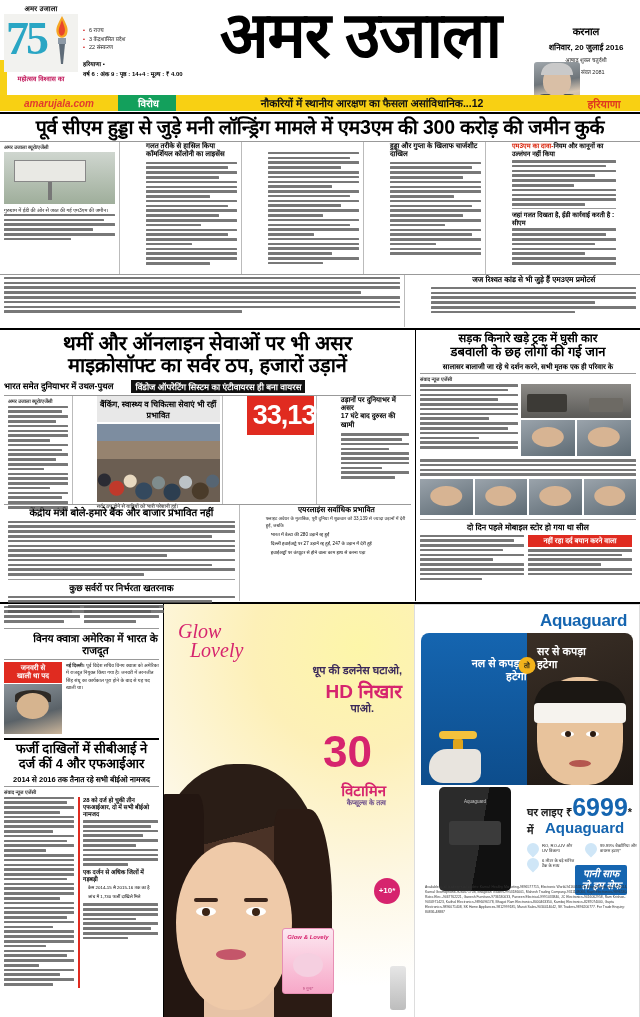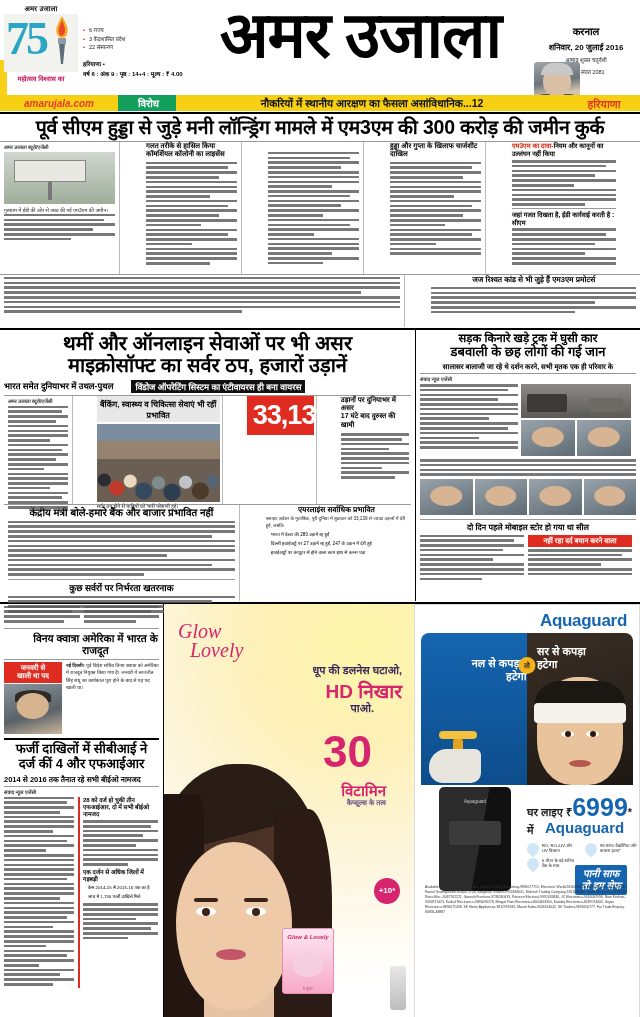--- a/index.html
+++ b/index.html
@@ -658,21 +658,21 @@
           <div style="font-size:4.8px;line-height:1.55;color:#222">
             <b>नई दिल्ली।</b>
             <span>पूर्व विदेश सचिव विनय क्वात्रा को अमेरिका में राजदूत नियुक्त किया गया है। जनवरी में तरनजीत सिंह संधू का कार्यकाल पूरा होने के बाद से यह पद खाली था।</span>
           </div>
         </div>
       </div>
 
       <div class="rule2" style="margin:4px 0 2px"></div>
       <div class="hd3" style="font-size:13px">फर्जी दाखिलों में सीबीआई ने</div>
       <div class="hd3" style="font-size:13px">दर्ज कीं 4 और एफआईआर</div>
-      <div style="font-size:7.5px;font-weight:bold;text-align:left;margin:2px 0">2014 से 2016 तक तैनात रहे सभी बीईओ नामजद</div>
+      <div style="font-size:7.5px;font-weight:bold;text-align:center;margin:2px 0">2014 से 2016 तक तैनात रहे सभी बीईओ नामजद</div>
       <div class="hr-thin"></div>
       <div class="byline">संवाद न्यूज एजेंसी</div>
 
       <div style="display:flex;gap:4px">
         <div style="width:70px">
           <div class="bt">
             <i class="s100"></i>
               <i class="s90"></i>
               <i class="s100"></i>
               <i class="s80"></i>

